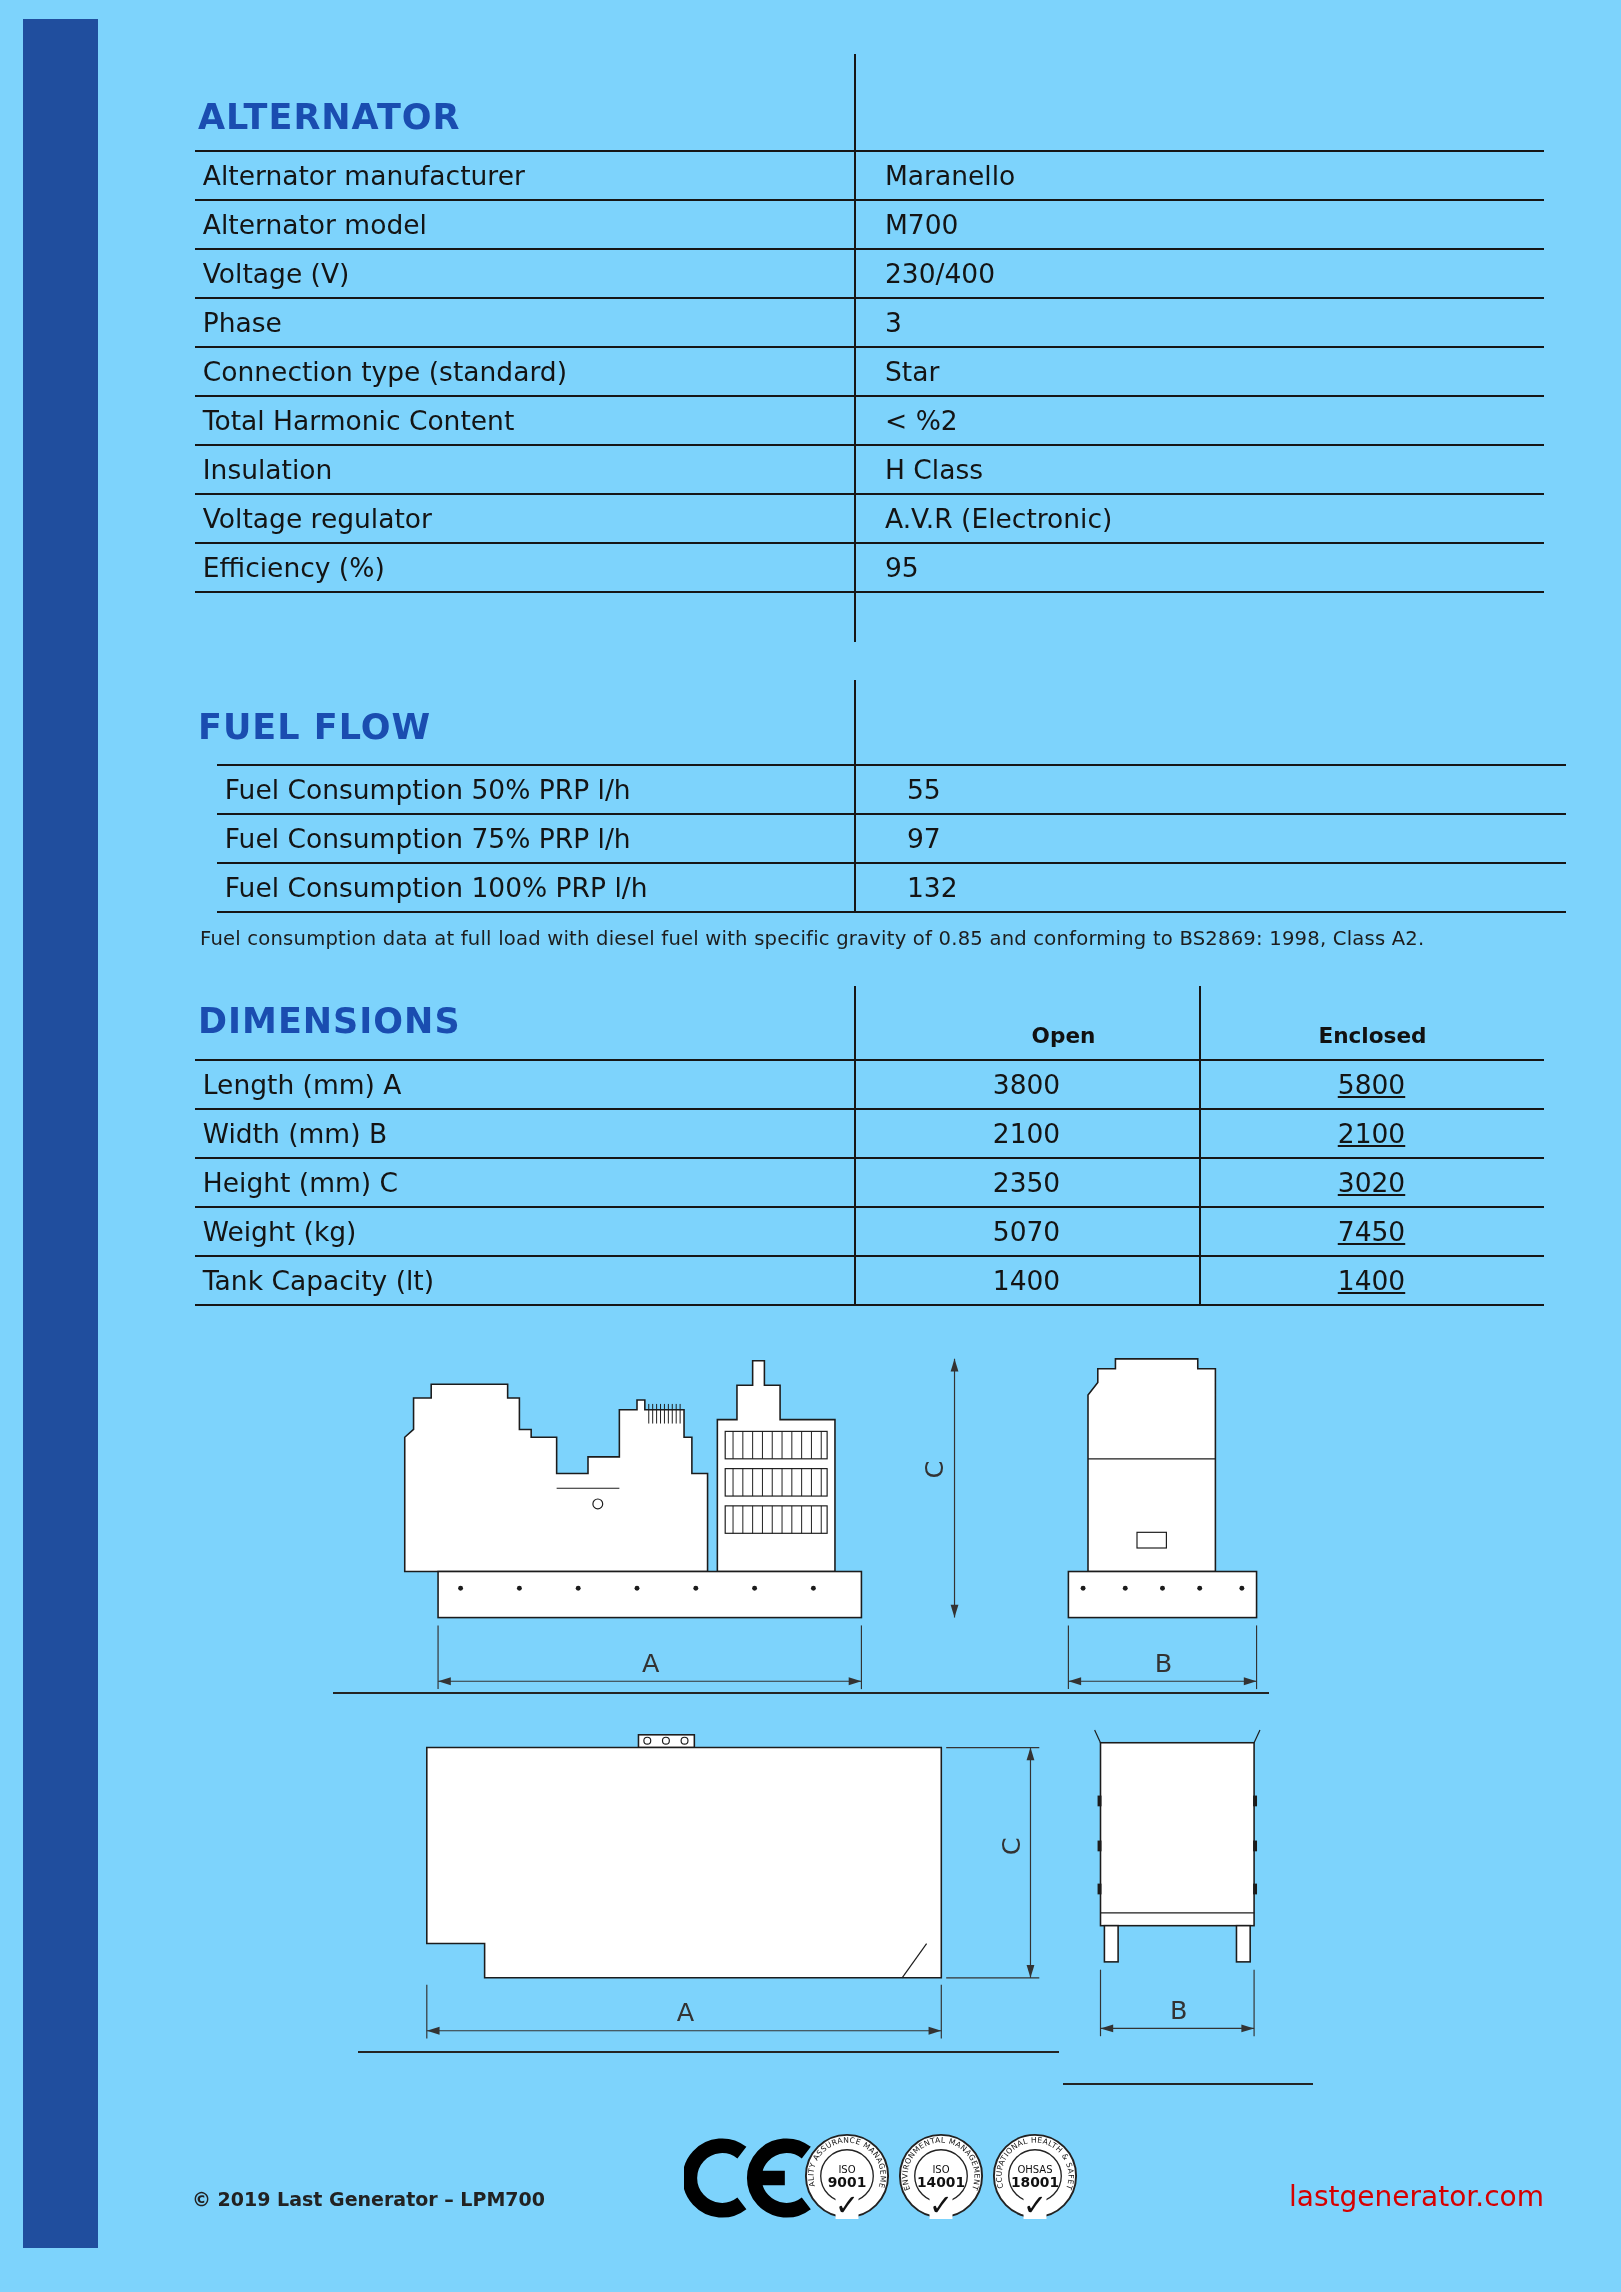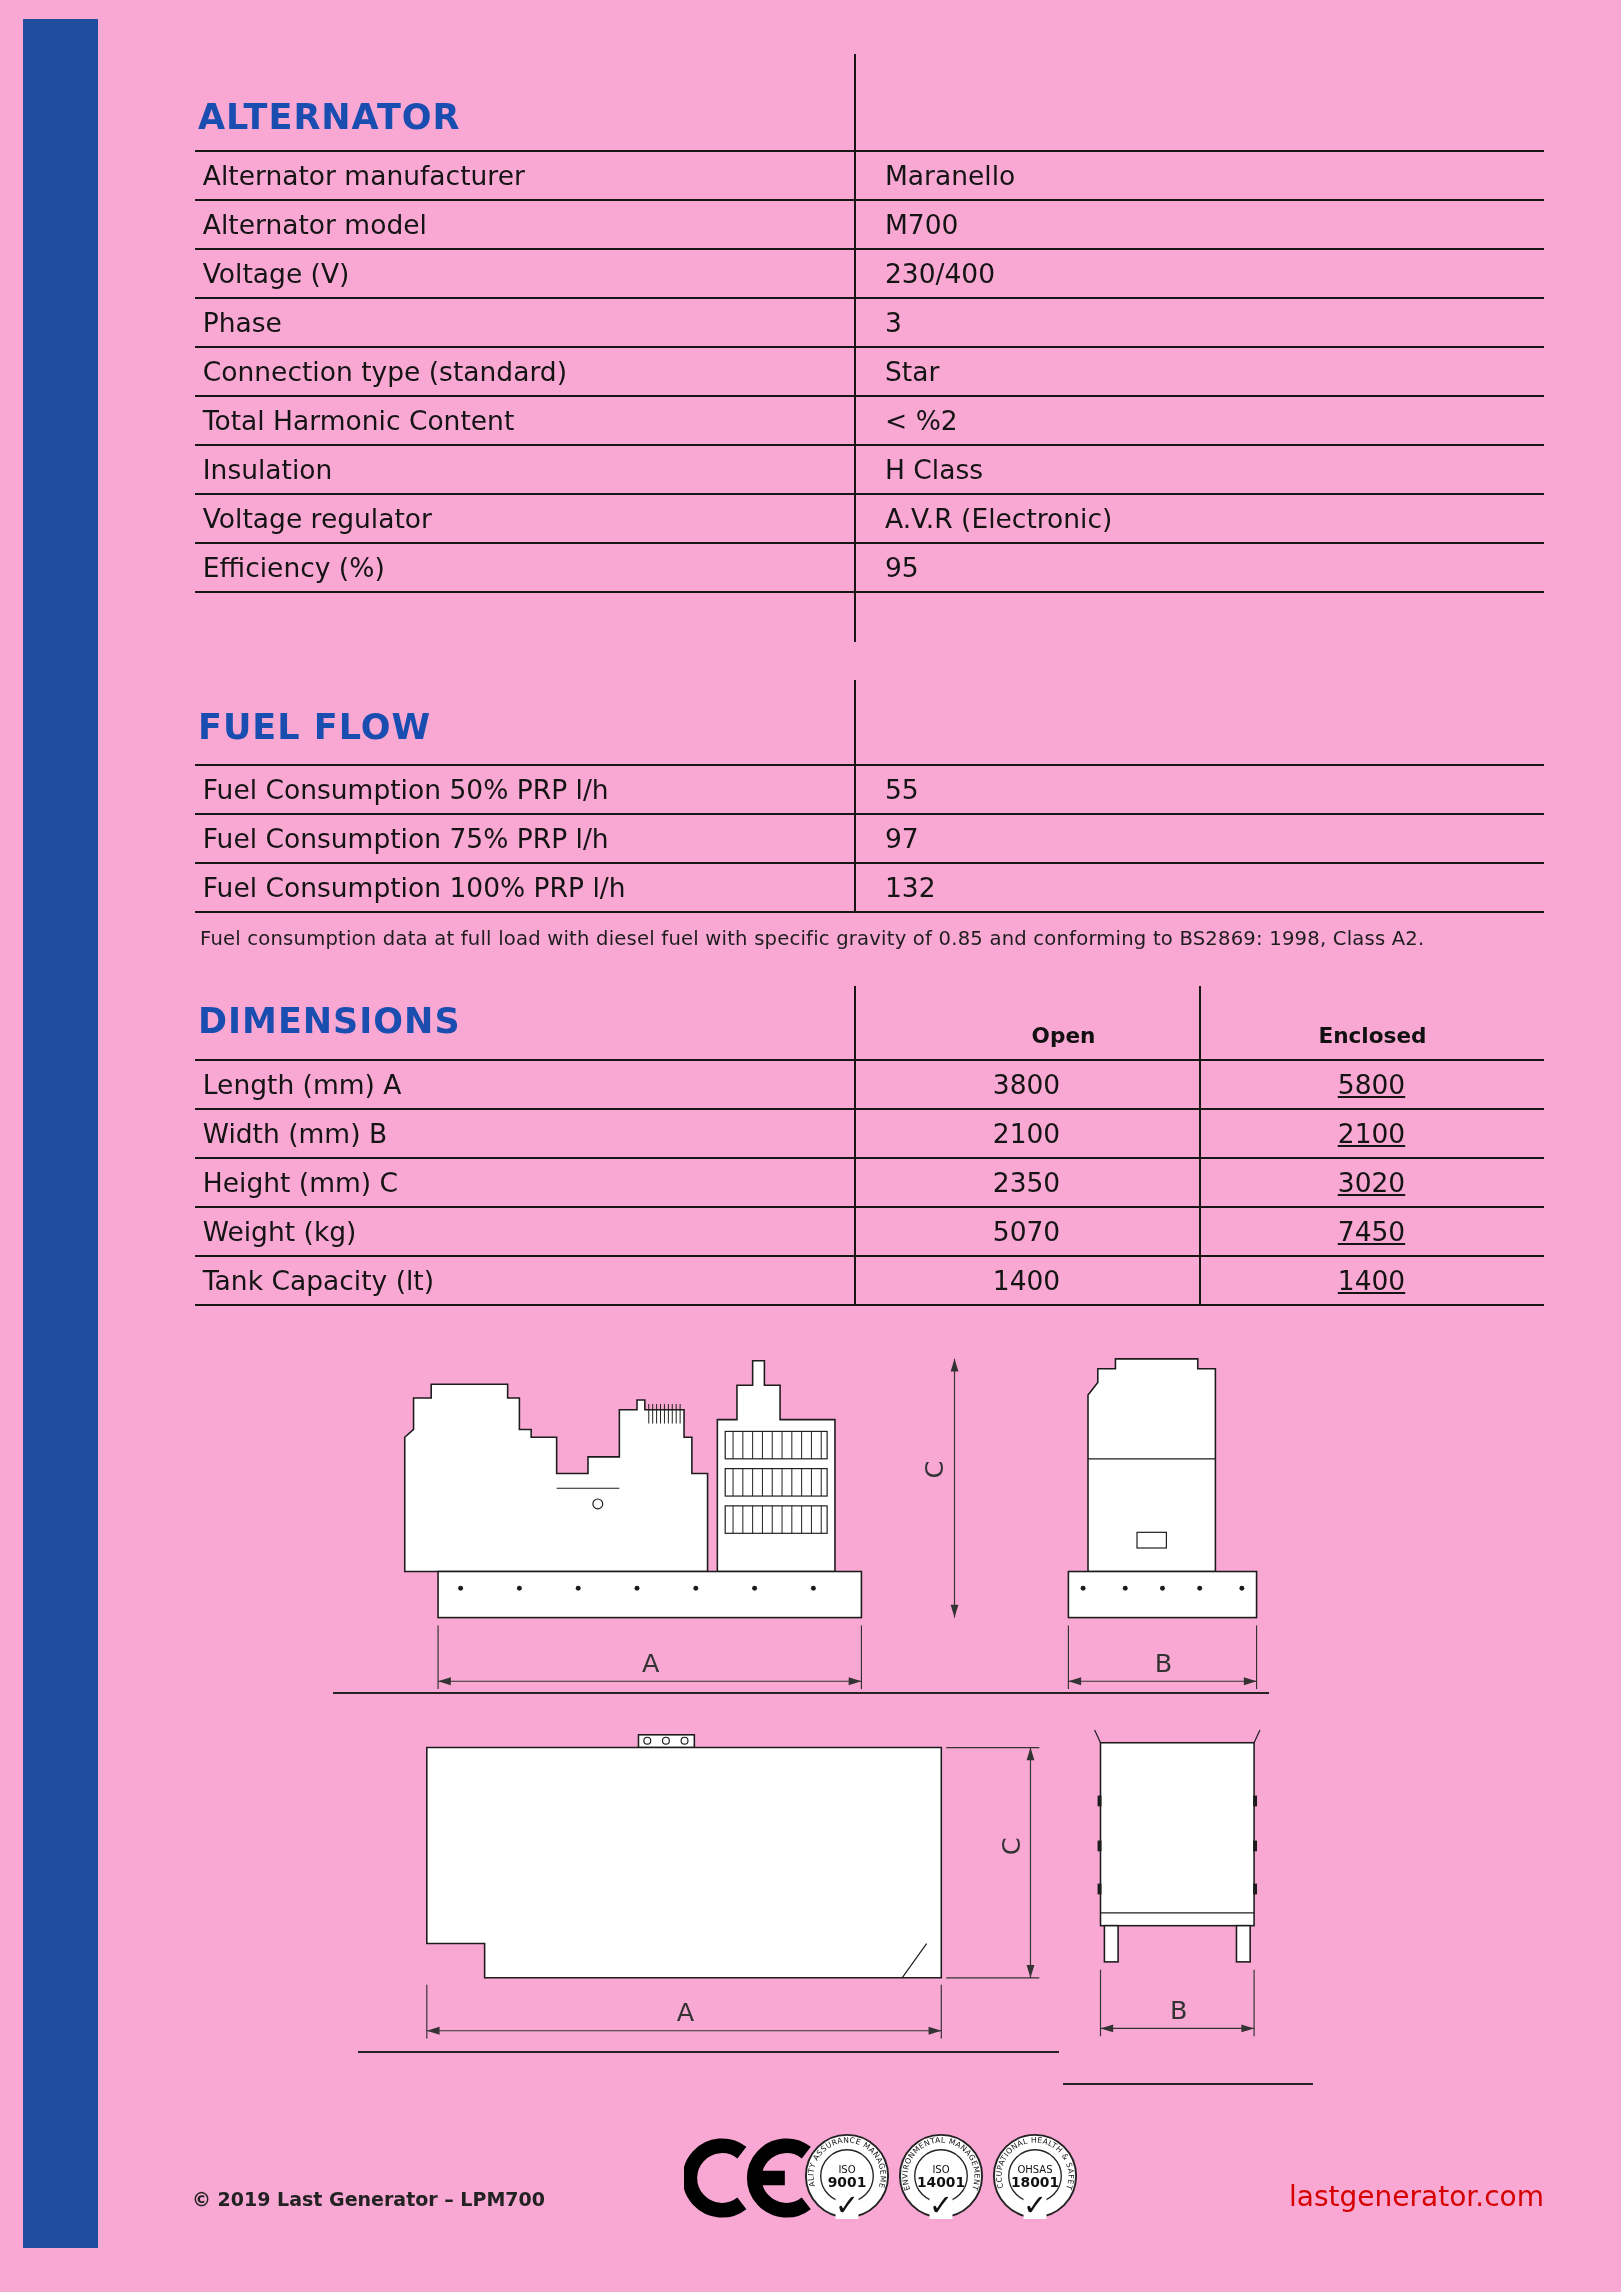--- a/index.html
+++ b/index.html
@@ -1,19 +1,19 @@
 <!DOCTYPE html>
 <html><head>
 <meta charset="utf-8">
 <style>
   html,body{margin:0;padding:0;background:#888;}
   .page{
     position:relative;
     width:1621px;height:2293px;
-    background:#f9a8d4;
+    background:#7dd3fc;
     font-family:"DejaVu Sans","Liberation Sans",sans-serif;
     color:#111;
     overflow:hidden;
     margin:0 auto;
   }
   .accent-bar{
     position:absolute;left:22.5px;top:18.6px;width:75px;height:2229px;
     background:#204E9E;
   }
   .h-title{
@@ -109,21 +109,21 @@
         <div class="val">A.V.R (Electronic)</div>
       </div>
     <div class="spec-row">
         <div class="lbl">Efficiency (%)</div>
         <div class="val">95</div>
       </div>
   </div>
 
   <div class="h-title" style="top:708px;">FUEL FLOW</div>
   <div class="v-divider" style="left:854px;top:680px;height:232px;"></div>
-  <div class="spec-table" style="top:764px;">
+  <div class="spec-table" style="top:764px;margin-left:22px;">
     <div class="spec-row">
         <div class="lbl">Fuel Consumption 50% PRP  l/h</div>
         <div class="val">55</div>
       </div>
     <div class="spec-row">
         <div class="lbl">Fuel Consumption 75% PRP  l/h</div>
         <div class="val">97</div>
       </div>
     <div class="spec-row">
         <div class="lbl">Fuel Consumption 100% PRP  l/h</div>

